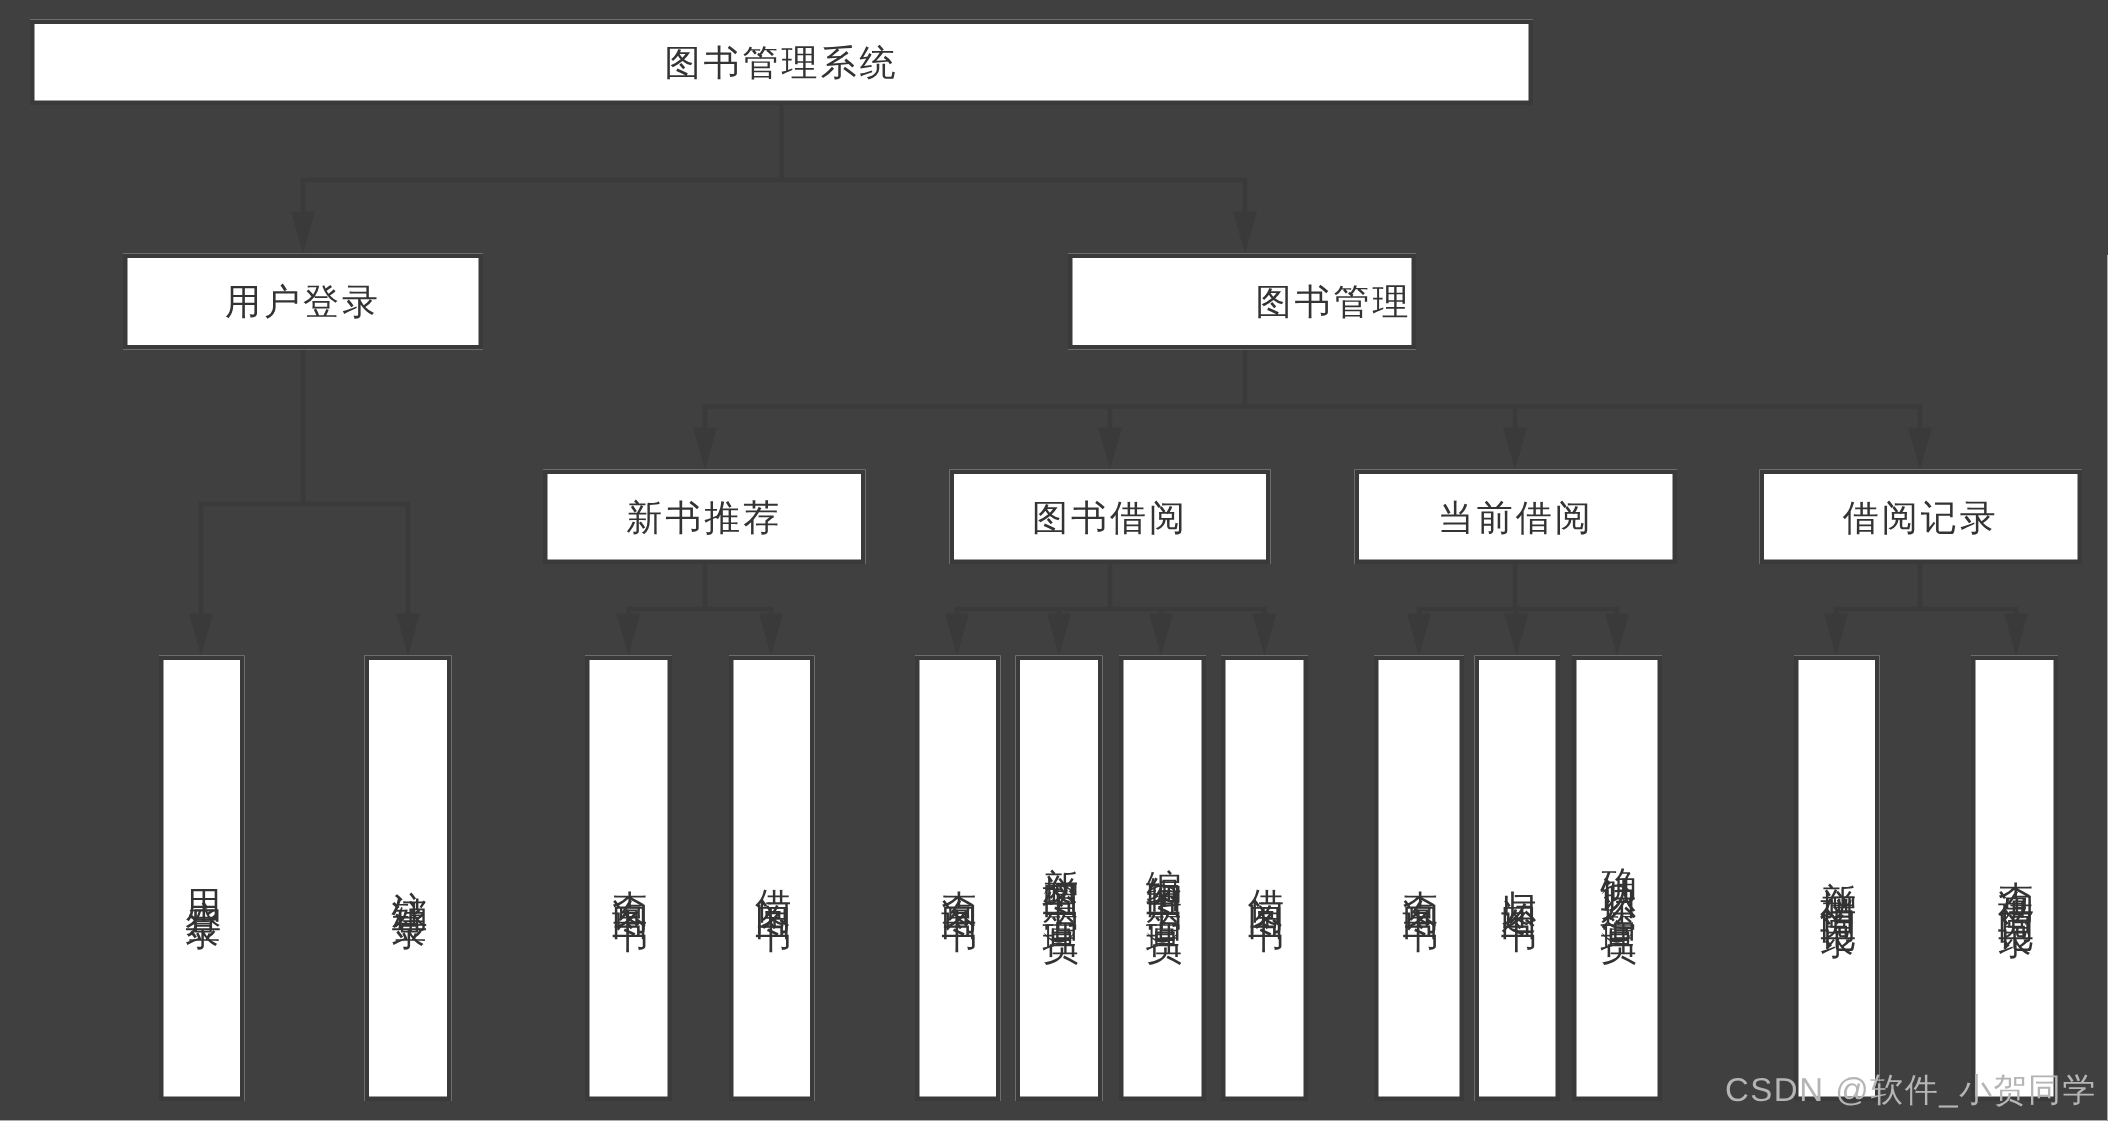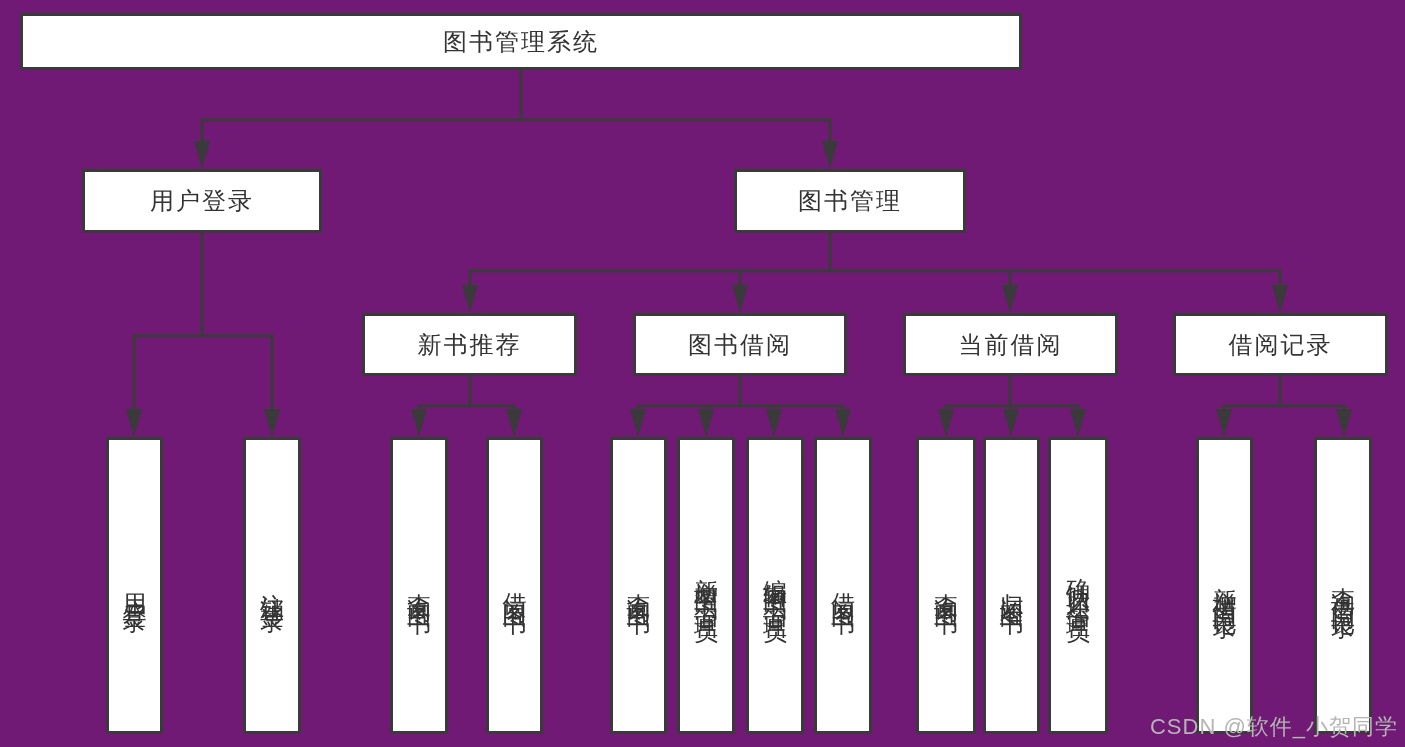--- a/index.html
+++ b/index.html
@@ -4,21 +4,21 @@
 <style>
   html, body {
     margin: 0;
     padding: 0;
     background: #ffffff;
   }
   #stage {
     position: relative;
     width: 1405px;
     height: 747px;
-    background: #701a75;
+    background: #404040;
     overflow: hidden;
     font-family: "Liberation Sans", sans-serif;
   }
   #connectors {
     position: absolute;
     left: 0;
     top: 0;
     z-index: 1;
   }
   .node {
@@ -131,21 +131,21 @@
     </g>
   </svg>
 
   <div class="node h" style="left:20px; top:13px; width:1002px; height:57px;">
     <span>图书管理系统</span>
   </div>
 
   <div class="node h" style="left:82px; top:169px; width:240px; height:64px;">
     <span>用户登录</span>
   </div>
-  <div class="node h" style="left:734px; top:169px; width:232px; height:64px;">
+  <div class="node h" style="left:712px; top:169px; width:232px; height:64px;justify-content:flex-end;">
     <span>图书管理</span>
   </div>
 
   <div class="node h" style="left:633px; top:313px; width:214px; height:63px;">
     <span>图书借阅</span>
   </div>
   <div class="node h" style="left:362px; top:313px; width:215px; height:63px;">
     <span>新书推荐</span>
   </div>
   <div class="node h" style="left:903px; top:313px; width:215px; height:63px;">

